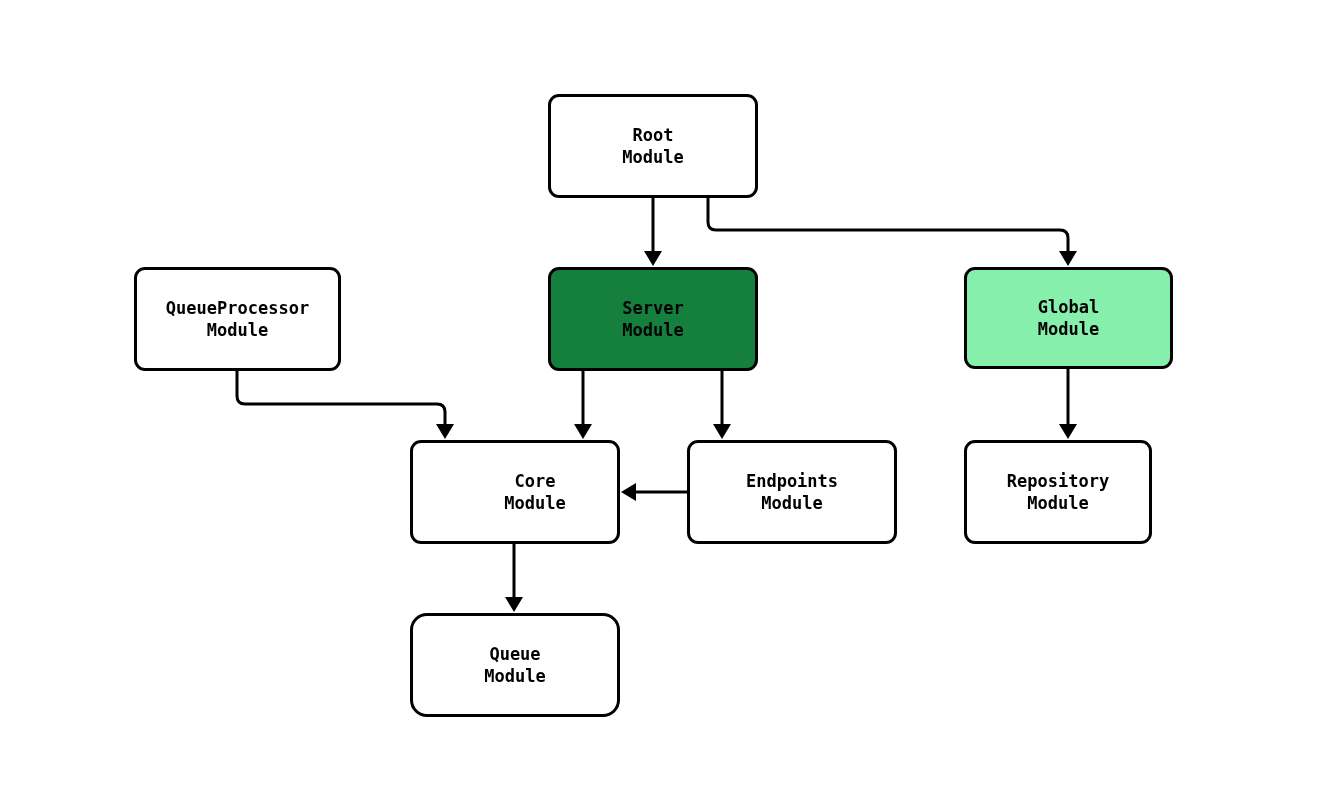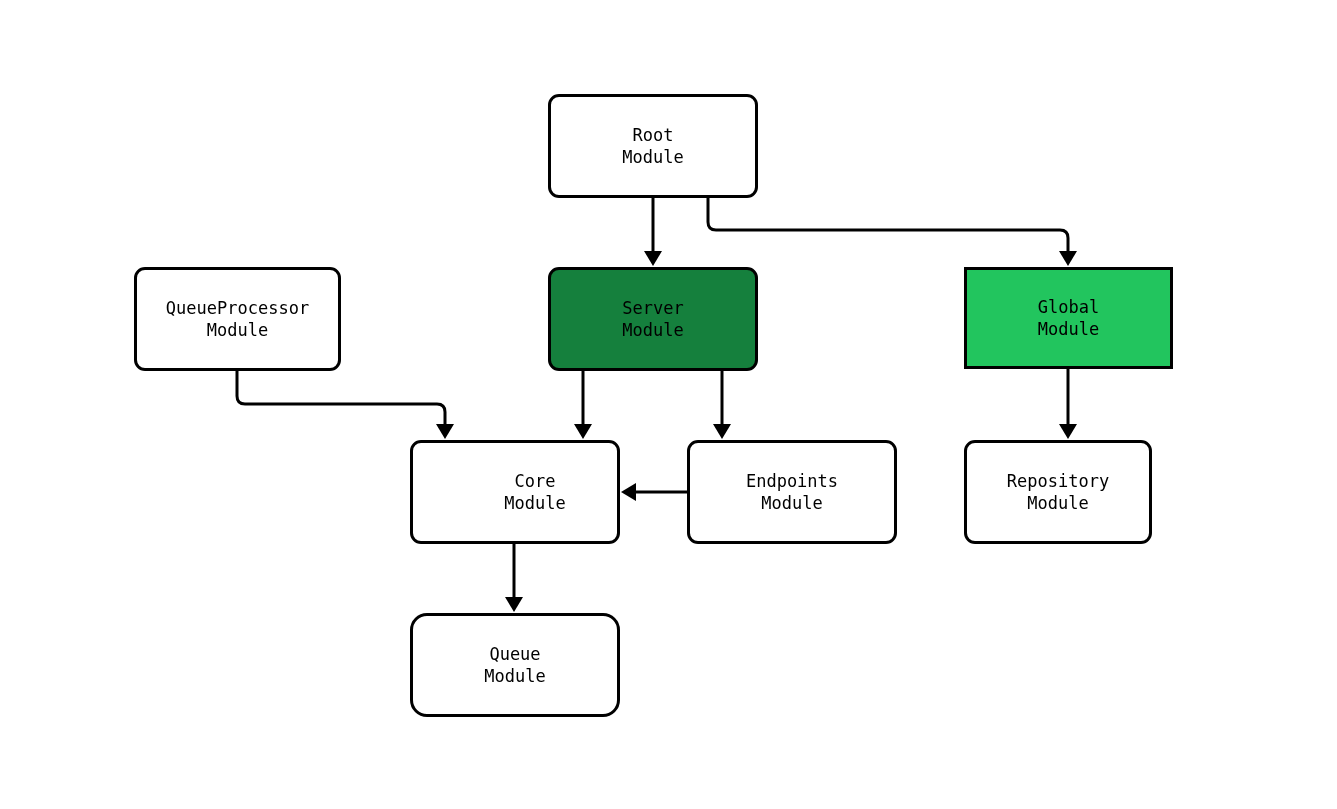--- a/index.html
+++ b/index.html
@@ -36,21 +36,21 @@
     border-radius: 11px;
     display: flex;
     flex-direction: column;
     align-items: center;
     justify-content: center;
     z-index: 2;
   }
   .node-label {
     font-family: "DejaVu Sans Mono", "Liberation Mono", monospace;
     font-size: 17px;
-    font-weight: normal;
+    font-weight: bold;
     line-height: 22px;
     color: #000000;
     text-align: center;
     white-space: pre;
     letter-spacing: 0px;
   }
 </style>
 </head>
 <body>
 
@@ -83,21 +83,21 @@
   <div class="node" style="left: 134px; top: 267px; width: 207px; height: 104px; border-color: rgb(0, 0, 0); background: rgb(255, 255, 255); border-width: 3px; border-radius: 11px;">
     <span class="node-label">QueueProcessor</span>
     <span class="node-label">Module</span>
   </div>
 
   <div class="node" style="left: 548px; top: 267px; width: 210px; height: 104px; border-color: rgb(0, 0, 0); background: #15803d; border-width: 3px; border-radius: 11px;">
     <span class="node-label">Server</span>
     <span class="node-label">Module</span>
   </div>
 
-  <div class="node" style="left: 964px; top: 267px; width: 209px; height: 102px; border-color: rgb(0, 0, 0); background: #22c55e; border-width: 3px; border-radius: 0;">
+  <div class="node" style="left: 964px; top: 267px; width: 209px; height: 102px; border-color: rgb(0, 0, 0); background: #86efac; border-width: 3px; border-radius: 11px;">
     <span class="node-label">Global</span>
     <span class="node-label">Module</span>
   </div>
 
   <div class="node" style="left: 410px; top: 440px; width: 210px; height: 104px; border-color: rgb(0, 0, 0); background: rgb(255, 255, 255); border-width: 3px; border-radius: 11px; padding-left: 40px;">
     <span class="node-label">Core</span>
     <span class="node-label">Module</span>
   </div>
 
   <div class="node" style="left: 687px; top: 440px; width: 210px; height: 104px; border-color: rgb(0, 0, 0); background: rgb(255, 255, 255); border-width: 3px; border-radius: 11px;">

